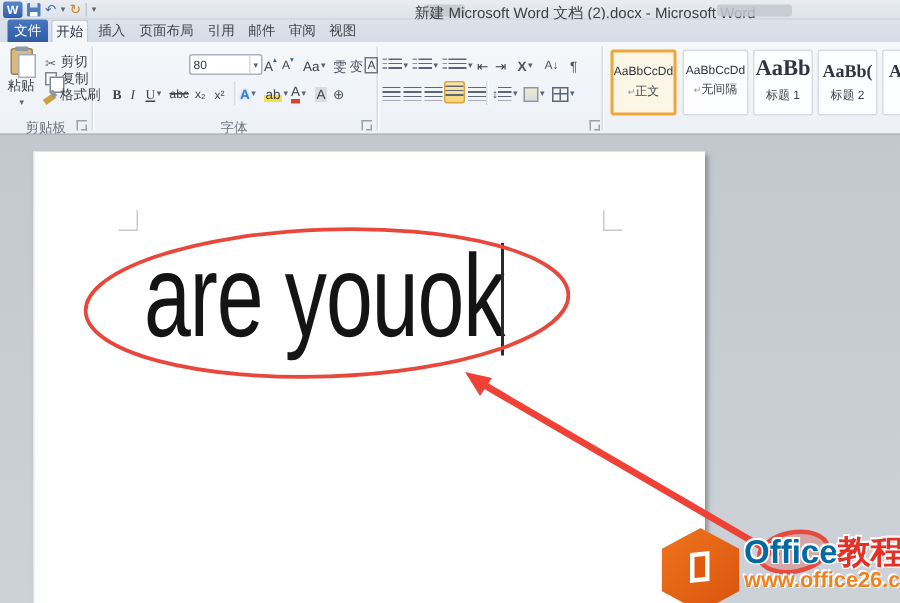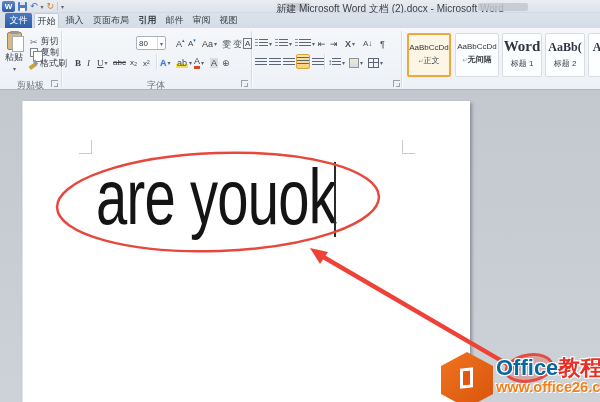--- a/index.html
+++ b/index.html
@@ -126,21 +126,21 @@
     <div class="abs blur1"></div>
     <div class="abs titletext">新建 Microsoft Word 文档 (2).docx - Microsoft Word</div>
     <div class="abs blur2"></div>
   </div>
 
   <div class="abs tabrow">
     <div class="tab tab-file" style="left:5px;width:27px;">文件</div>
     <div class="tab tab-active" style="left:34px;width:25px;">开始</div>
     <div class="tab" style="left:62px;width:25px;">插入</div>
     <div class="tab" style="left:89px;width:44px;">页面布局</div>
-    <div class="tab" style="left:135px;width:25px;font-weight:bold;">引用</div>
+    <div class="tab" style="left:135px;width:25px;">引用</div>
     <div class="tab" style="left:162px;width:25px;">邮件</div>
     <div class="tab" style="left:189px;width:25px;">审阅</div>
     <div class="tab" style="left:216px;width:25px;">视图</div>
   </div>
 
   <div class="abs ribbon">
     <div class="gsep" style="left:61px;"></div>
     <div class="gsep" style="left:251px;"></div>
     <div class="gsep" style="left:401px;"></div>
 
@@ -157,21 +157,21 @@
       <span class="copyic"></span>
       <span>复制</span>
     </div>
     <div class="rbtn" style="left:28px;top:29px;gap:2px;">
       <span class="brushic"></span>
       <span>格式刷</span>
     </div>
     <div class="glabel" style="left:0;width:61px;">剪贴板</div>
     <div class="launcher" style="left:51px;"></div>
 
-    <div class="combo" style="left:136px;top:8px;width:30px;">
+    <div class="combo" style="left:126px;top:8px;width:49px;">
       <span>80</span>
       <span class="dd">▾</span>
     </div>
     <div class="ib" style="left:176px;top:8px;">
       <span class="glyph">A</span>
       <span style="font-size:5px;transform:translateY(-4px);color:#2F67B0;">▴</span>
     </div>
     <div class="ib" style="left:188px;top:8px;">
       <span class="glyph" style="font-size:8px;">A</span>
       <span style="font-size:5px;transform:translateY(-4px);color:#2F67B0;">▾</span>
@@ -293,24 +293,24 @@
       <span class="dd">▾</span>
     </div>
     <div class="launcher" style="left:393px;"></div>
 
     <div class="stylecard card-sel" style="left:407px;">
       <span class="prev">AaBbCcDd</span>
       <span class="nm"><i style="font-style:normal;font-size:6px;color:#8A94A2;">↵</i><b style="font-weight:normal;">正文</b></span>
     </div>
     <div class="stylecard" style="left:455px;">
       <span class="prev">AaBbCcDd</span>
-      <span class="nm"><i style="font-style:normal;font-size:6px;color:#8A94A2;">↵</i><b style="font-weight:bold;">无间隔</b></span>
+      <span class="nm"><i style="font-style:normal;font-size:6px;color:#8A94A2;">↵</i><b style="font-weight:normal;">无间隔</b></span>
     </div>
     <div class="stylecard" style="left:502px;width:40px;">
-      <span class="prev prev-big">Word</span>
+      <span class="prev prev-big">AaBb</span>
       <span class="nm">标题 1</span>
     </div>
     <div class="stylecard" style="left:545px;width:40px;">
       <span class="prev prev-med">AaBb(</span>
       <span class="nm">标题 2</span>
     </div>
     <div class="stylecard" style="left:588px;width:24px;">
       <span class="prev prev-med">Aa</span>
       <span class="nm"></span>
     </div>

